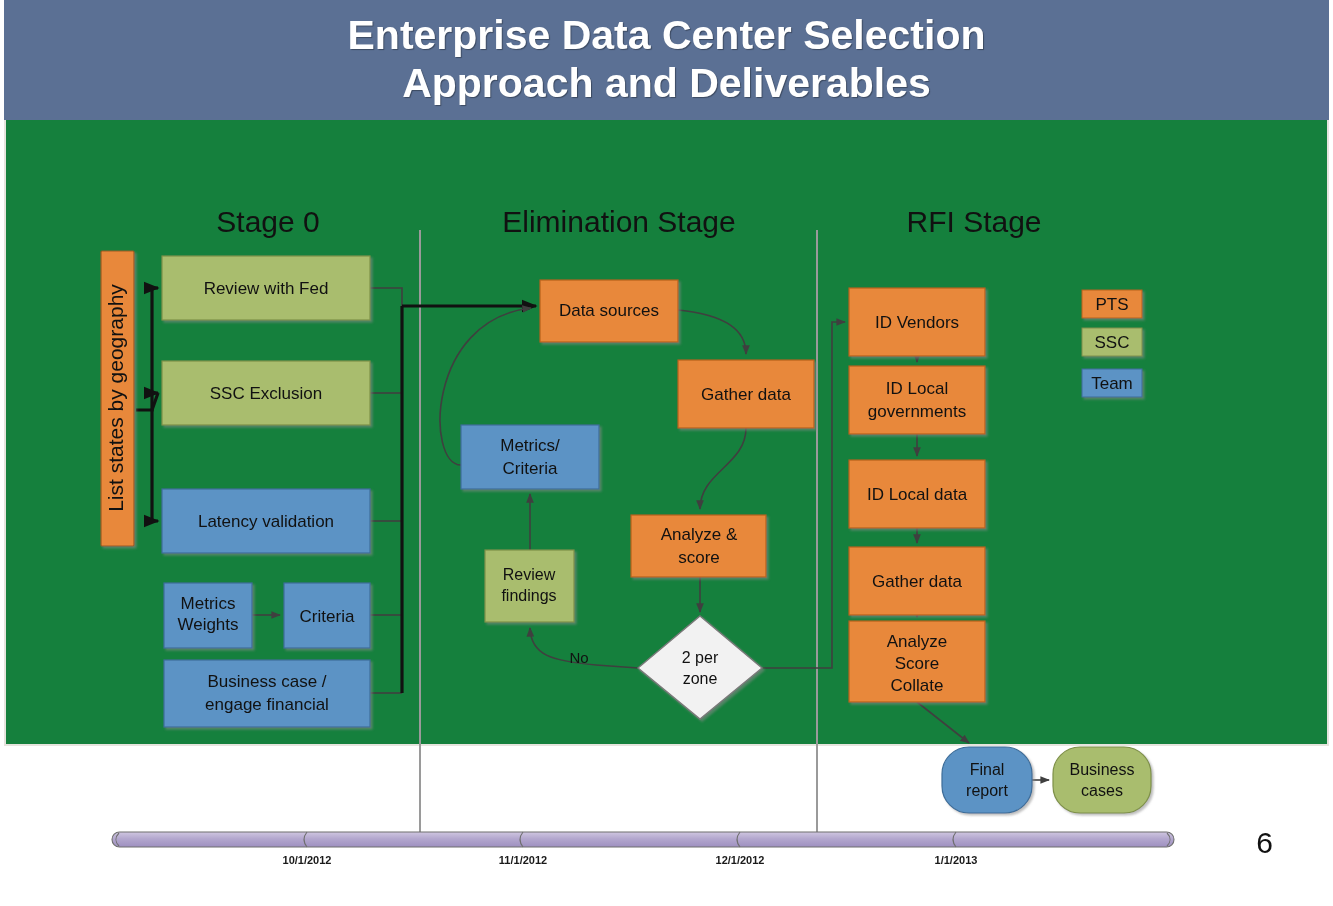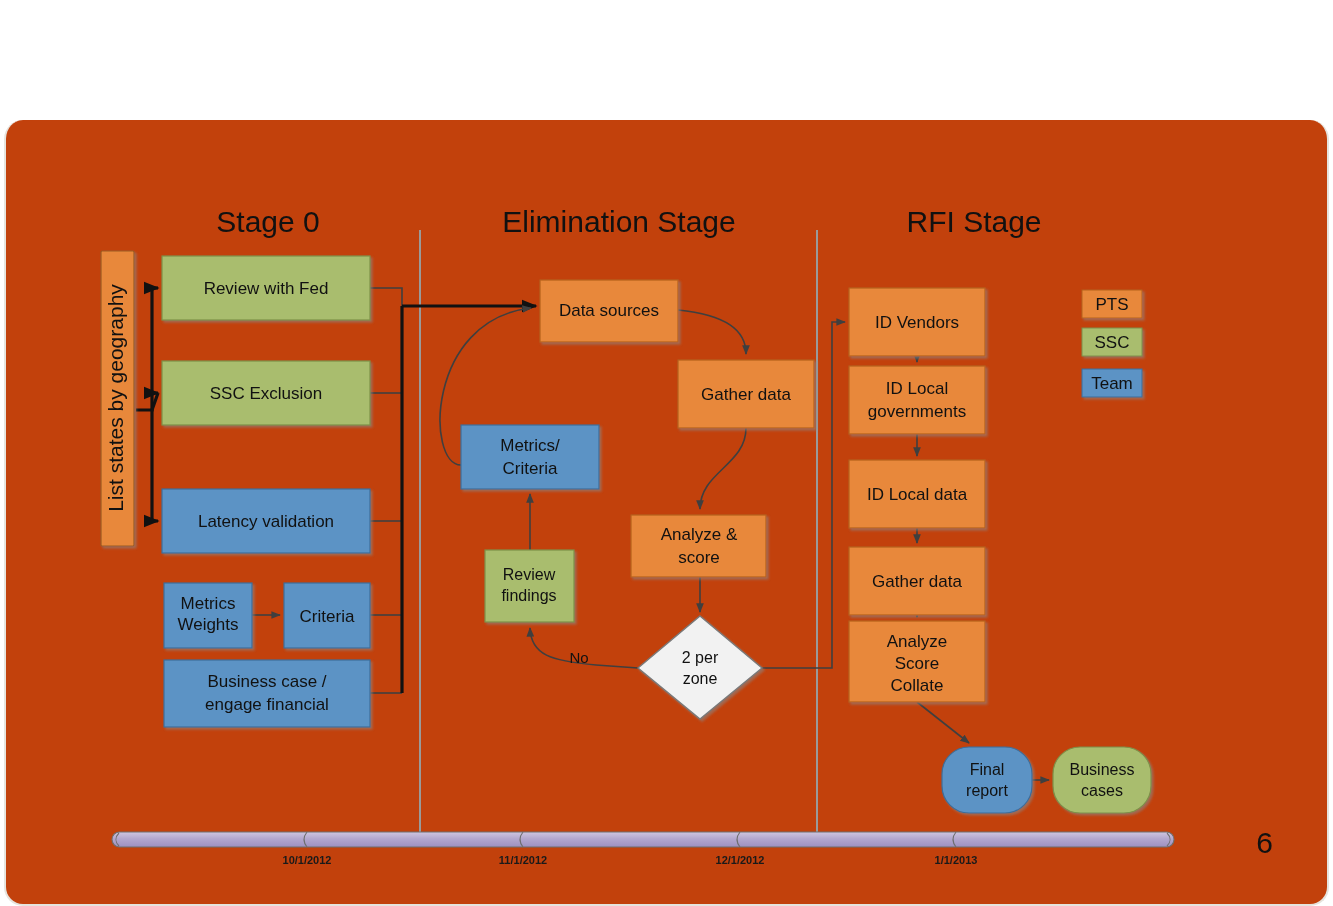--- a/index.html
+++ b/index.html
@@ -24,27 +24,26 @@
     font-weight:bold;
     font-size:41px;
     line-height:1.16;
     text-align:center;
     letter-spacing:0px;
     text-shadow:1px 1px 1px rgba(0,0,0,0.35);
     font-family:"Liberation Sans", sans-serif;
     white-space:pre-line;
   }
   #canvas-area{
-    position:absolute;left:4px;top:120px;width:1325px;height:786px;
-    background:#c2410c;
+    position:absolute;left:4px;top:120px;width:1325px;height:626px;
+    background:#15803d;
     border-left:2px solid #e6e4de;
     border-right:2px solid #e6e4de;
     border-bottom:2px solid #e6e4de;
     box-sizing:border-box;
-    border-radius:19px;
   }
   svg#flow{position:absolute;left:0;top:0;}
   .stage-title{
     font-family:"Liberation Sans", sans-serif;
     font-size:30px;fill:#111111;text-anchor:middle;
   }
   .nodetext{
     font-family:"Liberation Sans", sans-serif;
     font-size:17px;fill:#111111;text-anchor:middle;
   }
@@ -72,20 +71,24 @@
   }
   .conn{stroke:#3f3f3f;stroke-width:1.6;fill:none;}
   .conn-thick{stroke:#111111;stroke-width:3.2;fill:none;}
   .divider{stroke:#9a9a9a;stroke-width:2;}
 </style>
 </head>
 <body>
 
 <div id="slide">
 
+  <div id="title-bar">
+    <div id="title-text">Enterprise Data Center Selection
+Approach and Deliverables</div>
+  </div>
 
   <div id="canvas-area">
     <svg id="flow" width="1321" height="782" viewBox="0 0 1321 782">
       <defs>
         <marker id="arr" viewBox="0 0 10 10" refX="9" refY="5" markerWidth="6" markerHeight="6" orient="auto-start-reverse">
           <path d="M 0 1 L 10 5 L 0 9 z" fill="#3f3f3f"></path>
         </marker>
         <marker id="arrb" viewBox="0 0 10 10" refX="9" refY="5" markerWidth="5" markerHeight="5" orient="auto-start-reverse">
           <path d="M 0 1 L 10 5 L 0 9 z" fill="#111111"></path>
         </marker>

